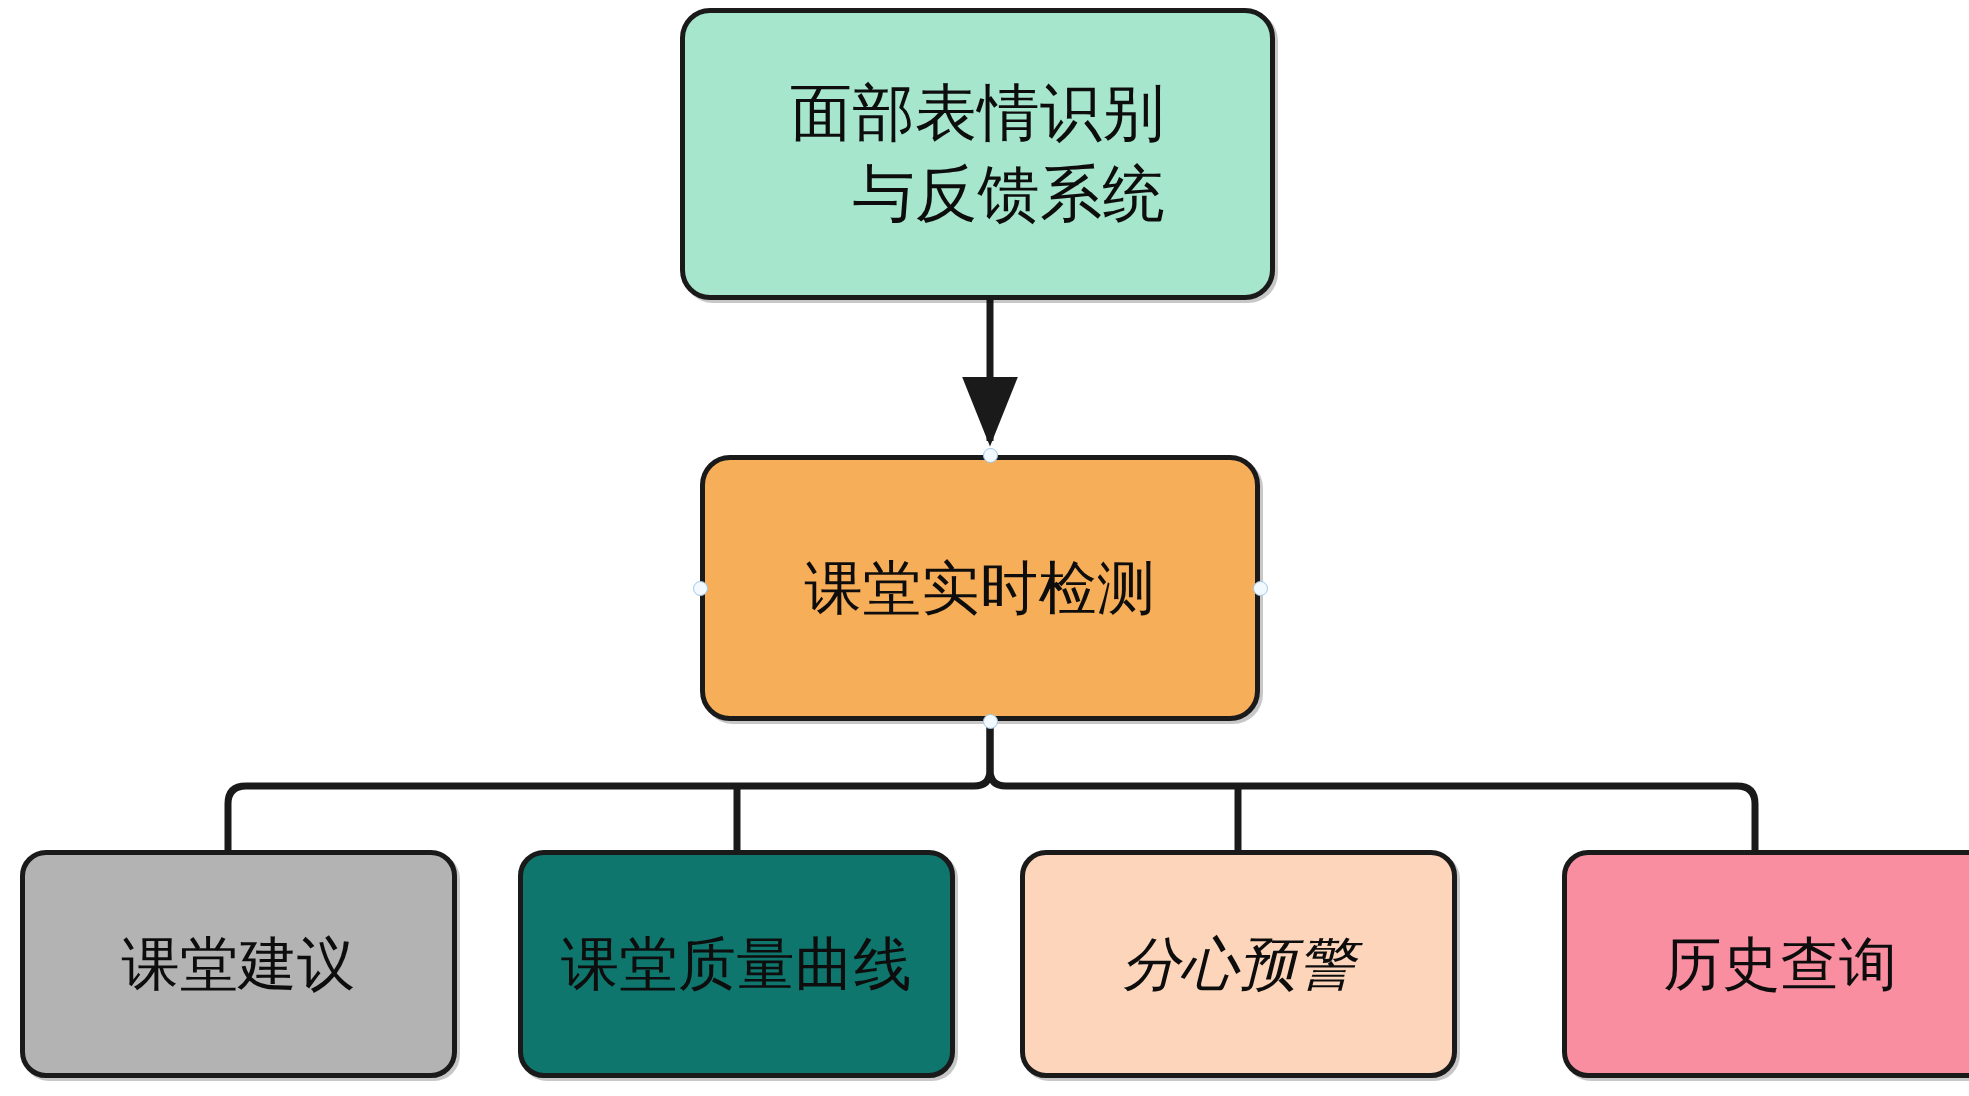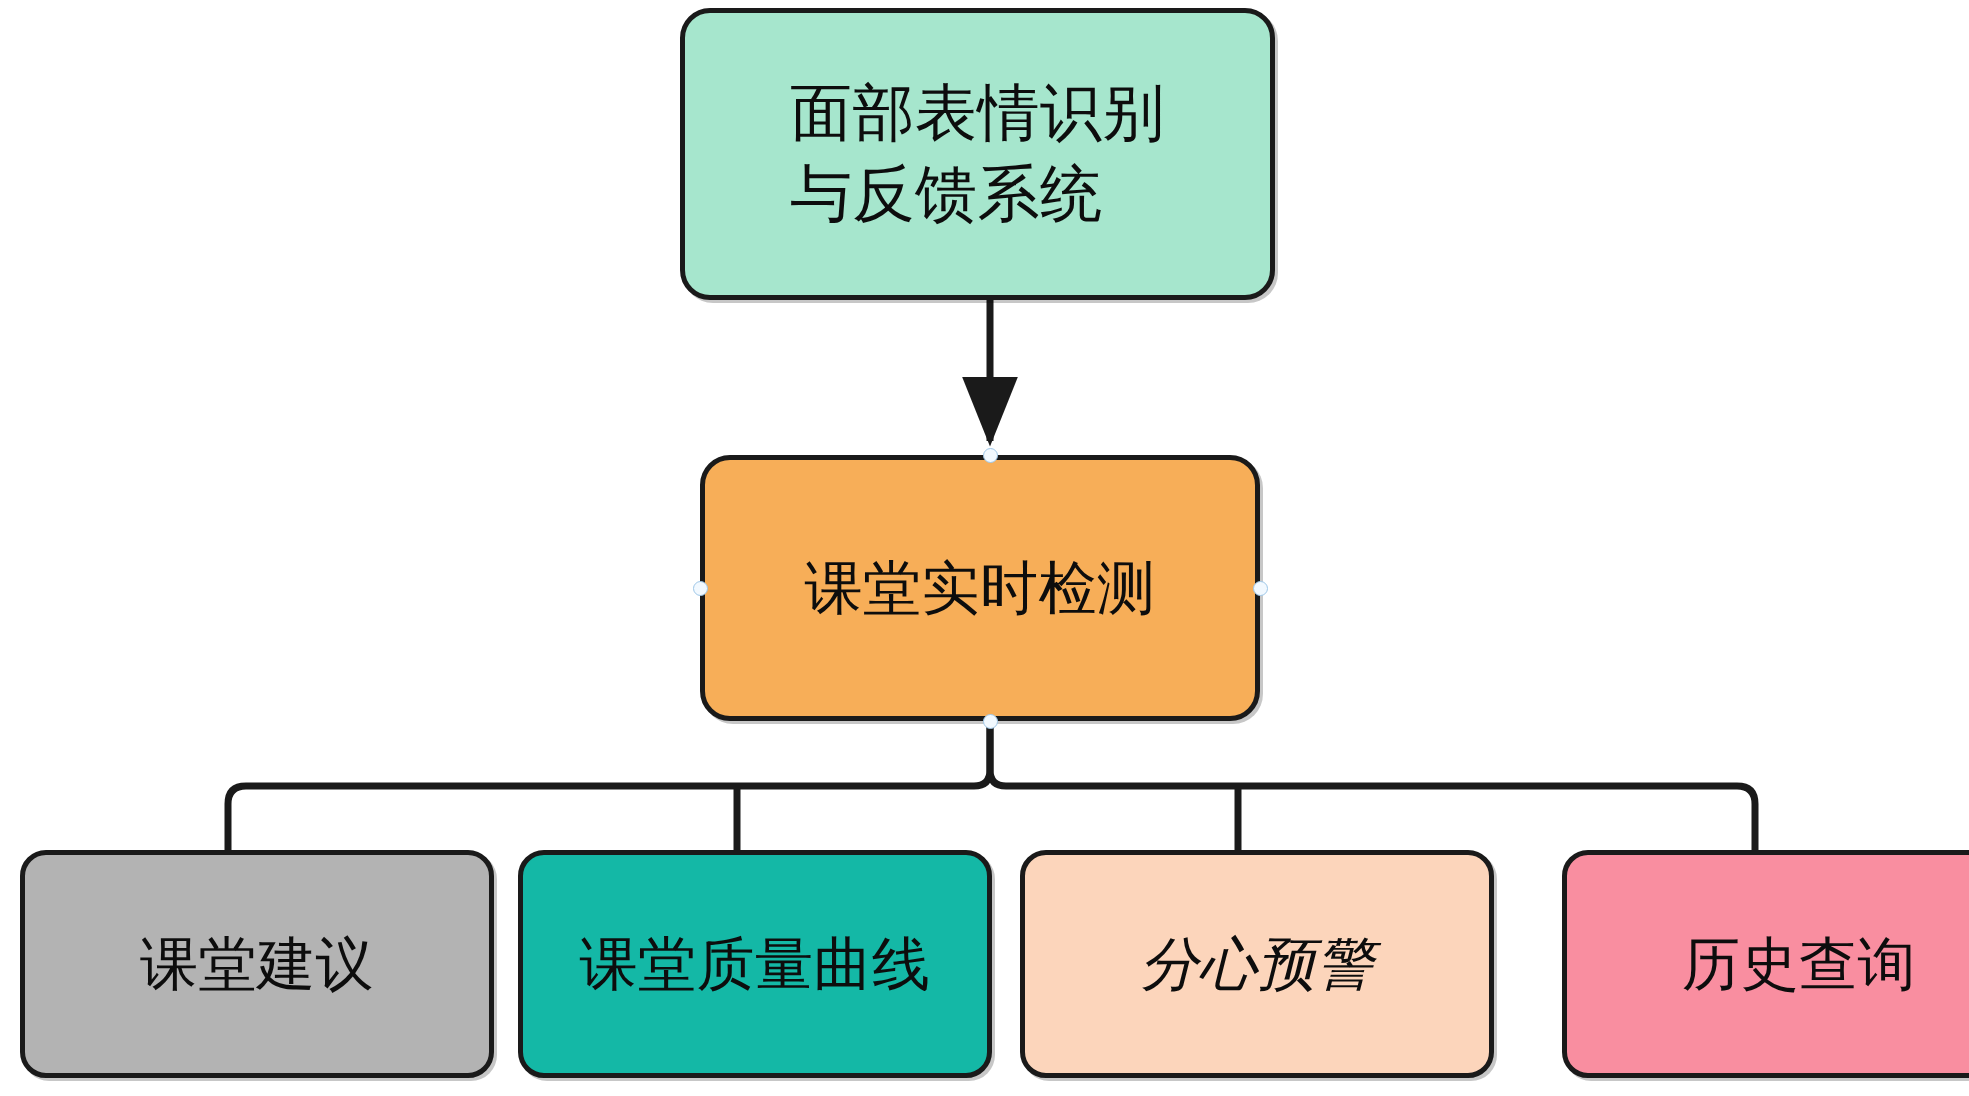--- a/index.html
+++ b/index.html
@@ -27,21 +27,21 @@
     pointer-events: none;
   }
   .node {
     position: absolute;
     box-sizing: border-box;
     border: 5px solid #1a1a1a;
     border-radius: 26px;
     display: flex;
     align-items: center;
     justify-content: center;
-    text-align: left;
+    text-align: right;
     color: #0d0d0d;
     line-height: 1.30;
     white-space: pre-line;
     letter-spacing: 0.5px;
     box-shadow: 3px 3px 0 rgba(0,0,0,0.22);
   }
   .node-root {
     left: 680px;
     top: 8px;
     width: 595px;
@@ -52,21 +52,21 @@
   .node-mid {
     left: 700px;
     top: 455px;
     width: 560px;
     height: 266px;
     font-size: 58px;
     border-radius: 30px;
   }
   .node-leaf {
     top: 850px;
-    width: 474px;
+    width: 437px;
     height: 228px;
     font-size: 58px;
   }
   .leaf-1 { left: 20px; }
   .leaf-2 { left: 518px; }
   .leaf-3 { left: 1020px; }
   .leaf-4 { left: 1522px; }
 
   .port {
     position: absolute;
@@ -106,21 +106,21 @@
     <path d="M1238,786 L1238,850" fill="none" stroke="#1a1a1a" stroke-width="7"></path>
   </svg>
 
   <div class="node node-root" style="background-color: rgb(166, 230, 205);">面部表情识别
 与反馈系统</div>
 
   <div class="node node-mid" style="background-color: rgb(247, 174, 88);">课堂实时检测</div>
 
   <div class="node node-leaf leaf-1" style="background-color: rgb(179, 179, 179);">课堂建议</div>
 
-  <div class="node node-leaf leaf-2" style="background-color: #14b8a6;">课堂质量曲线</div>
+  <div class="node node-leaf leaf-2" style="background-color: #0f766e;">课堂质量曲线</div>
 
   <div class="node node-leaf leaf-3" style="background-color: rgb(252, 213, 187); font-style: italic;">分心预警</div>
 
   <div class="node node-leaf leaf-4" style="background-color: rgb(249, 142, 160); margin-left: 40px;">历史查询</div>
 
   <div class="port" style="left:990px; top:455px;"></div>
   <div class="port" style="left:700px; top:588px;"></div>
   <div class="port" style="left:1260px; top:588px;"></div>
   <div class="port" style="left:990px; top:721px;"></div>
 

